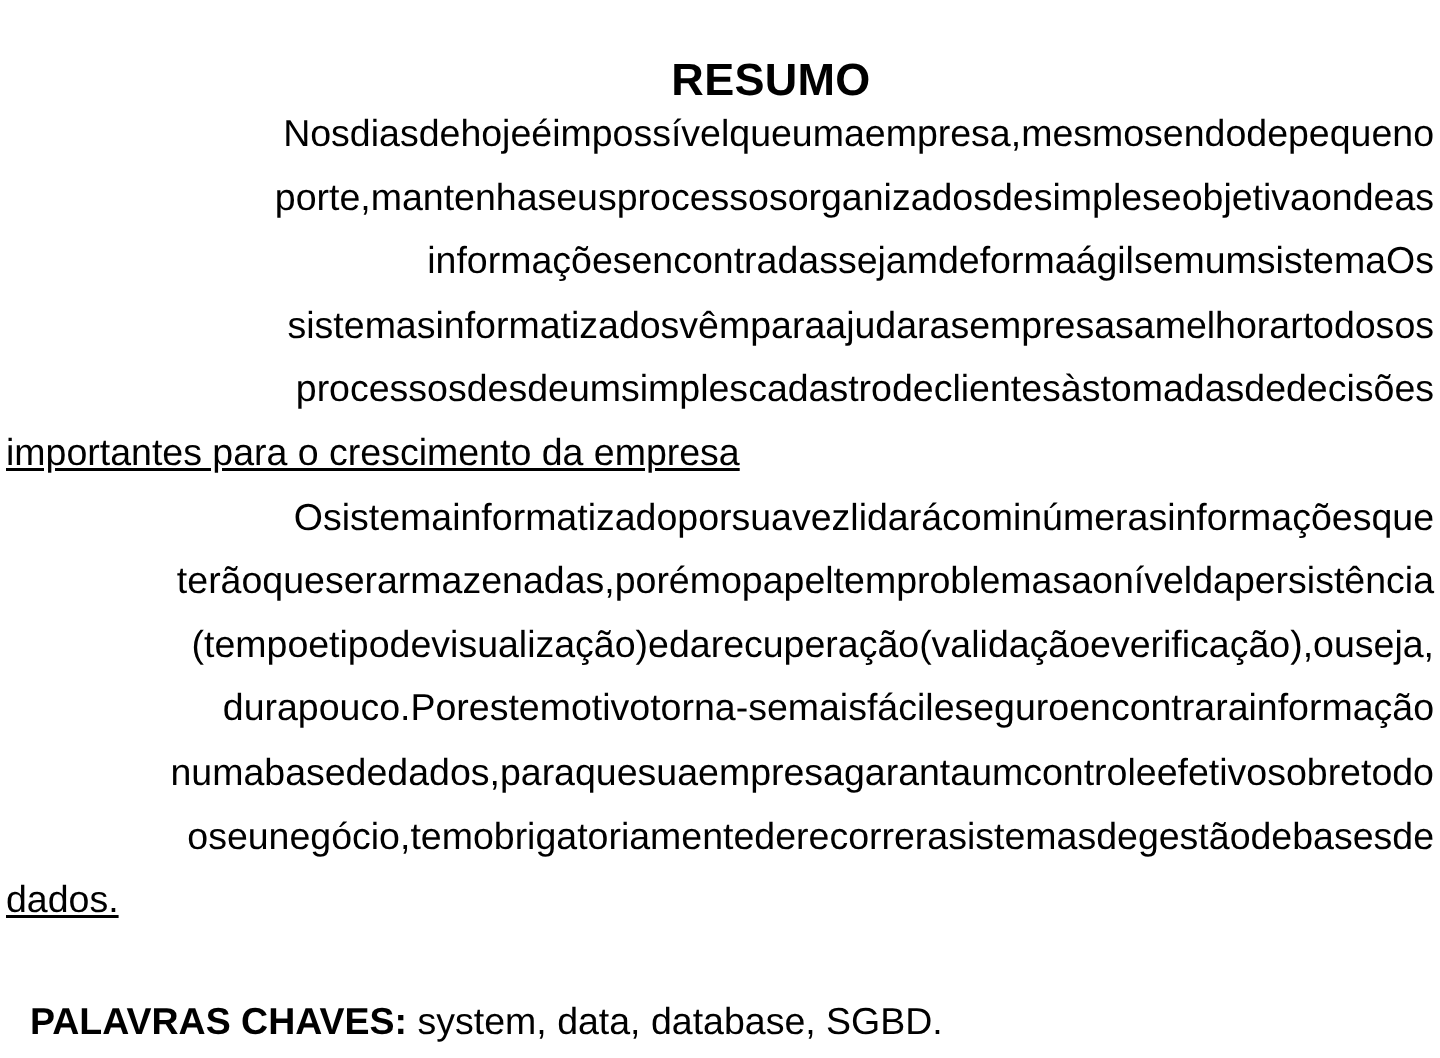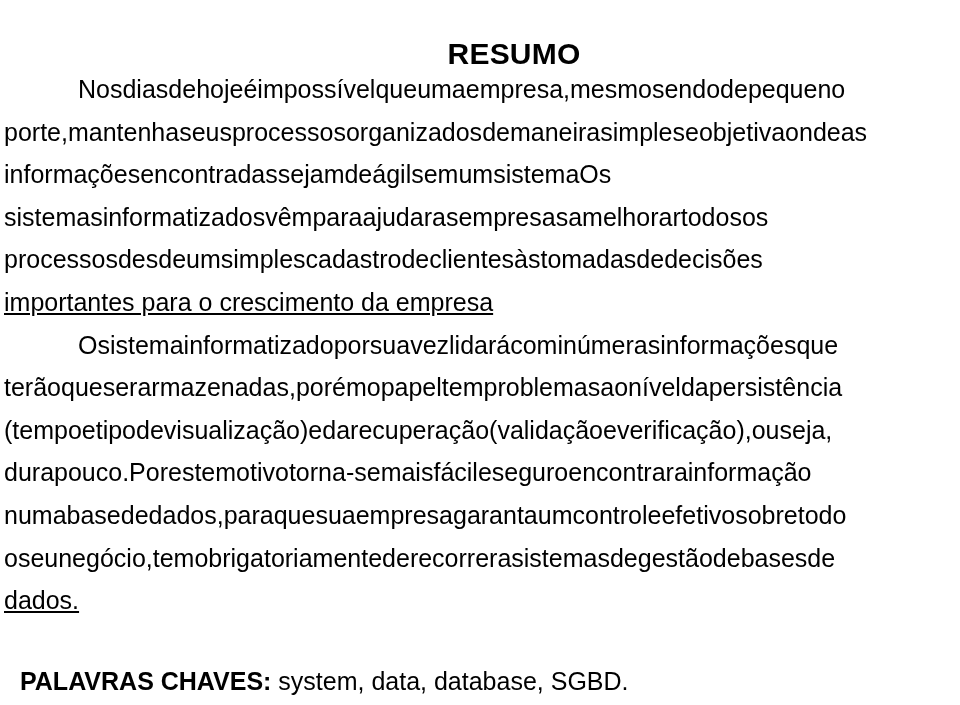--- a/index.html
+++ b/index.html
@@ -54,21 +54,21 @@
     align-items: baseline;
     height: 42.6px;
     font-size: 25px;
     line-height: 42.6px;
     white-space: pre;
     overflow: visible;
   }
 
   
   .tline.justify {
-    justify-content: flex-start;
+    justify-content: flex-end;
   }
   
   .tline.ragged {
     justify-content: flex-start;
     text-decoration: underline;
   }
 
   .w { display: inline-block; }
 
   
@@ -101,22 +101,22 @@
 <body>
 
 <div class="page">
 
   <h1 class="doc-title">RESUMO</h1>
 
   <div class="body-block">
 
   <div>
         <div class="tline justify"><span class="indent"></span><span class="w">Nos</span><span class="w">dias</span><span class="w">de</span><span class="w">hoje</span><span class="w">é</span><span class="w">impossível</span><span class="w">que</span><span class="w">uma</span><span class="w">empresa,</span><span class="w">mesmo</span><span class="w">sendo</span><span class="w">de</span><span class="w">pequeno</span></div>
-        <div class="tline justify"><span class="w">porte,</span><span class="w">mantenha</span><span class="w">seus</span><span class="w">processos</span><span class="w">organizados</span><span class="w">de</span><span class="w">maneira</span><span class="w">simples</span><span class="w">e</span><span class="w">objetiva</span><span class="w">onde</span><span class="w">as</span></div>
-        <div class="tline justify"><span class="w">informações</span><span class="w">encontradas</span><span class="w">sejam</span><span class="w">de</span><span class="w">ágil</span><span class="w">sem</span><span class="w">um</span><span class="w">sistema</span><span class="w">Os</span></div>
+        <div class="tline justify"><span class="w">porte,</span><span class="w">mantenha</span><span class="w">seus</span><span class="w">processos</span><span class="w">organizados</span><span class="w">de</span><span class="w">simples</span><span class="w">e</span><span class="w">objetiva</span><span class="w">onde</span><span class="w">as</span></div>
+        <div class="tline justify"><span class="w">informações</span><span class="w">encontradas</span><span class="w">sejam</span><span class="w">de</span><span class="w">forma</span><span class="w">ágil</span><span class="w">sem</span><span class="w">um</span><span class="w">sistema</span><span class="w">Os</span></div>
         <div class="tline justify"><span class="w">sistemas</span><span class="w">informatizados</span><span class="w">vêm</span><span class="w">para</span><span class="w">ajudar</span><span class="w">as</span><span class="w">empresas</span><span class="w">a</span><span class="w">melhorar</span><span class="w">todos</span><span class="w">os</span></div>
         <div class="tline justify"><span class="w">processos</span><span class="w">desde</span><span class="w">um</span><span class="w">simples</span><span class="w">cadastro</span><span class="w">de</span><span class="w">clientes</span><span class="w">às</span><span class="w">tomadas</span><span class="w">de</span><span class="w">decisões</span></div>
         <div class="tline ragged"><span class="runtext">importantes para o crescimento da empresa</span></div>
       </div>
       <div>
         <div class="tline justify"><span class="indent"></span><span class="w">O</span><span class="w">sistema</span><span class="w">informatizado</span><span class="w">por</span><span class="w">sua</span><span class="w">vez</span><span class="w">lidará</span><span class="w">com</span><span class="w">inúmeras</span><span class="w">informações</span><span class="w">que</span></div>
         <div class="tline justify"><span class="w">terão</span><span class="w">que</span><span class="w">ser</span><span class="w">armazenadas,</span><span class="w">porém</span><span class="w">o</span><span class="w">papel</span><span class="w">tem</span><span class="w">problemas</span><span class="w">ao</span><span class="w">nível</span><span class="w">da</span><span class="w">persistência</span></div>
         <div class="tline justify"><span class="w">(tempo</span><span class="w">e</span><span class="w">tipo</span><span class="w">de</span><span class="w">visualização)</span><span class="w">e</span><span class="w">da</span><span class="w">recuperação</span><span class="w">(validação</span><span class="w">e</span><span class="w">verificação),</span><span class="w">ou</span><span class="w">seja,</span></div>
         <div class="tline justify"><span class="w">dura</span><span class="w">pouco.</span><span class="w">Por</span><span class="w">este</span><span class="w">motivo</span><span class="w">torna-se</span><span class="w">mais</span><span class="w">fácil</span><span class="w">e</span><span class="w">seguro</span><span class="w">encontrar</span><span class="w">a</span><span class="w">informação</span></div>
         <div class="tline justify"><span class="w">numa</span><span class="w">base</span><span class="w">de</span><span class="w">dados,</span><span class="w">para</span><span class="w">que</span><span class="w">sua</span><span class="w">empresa</span><span class="w">garanta</span><span class="w">um</span><span class="w">controle</span><span class="w">efetivo</span><span class="w">sobre</span><span class="w">todo</span></div>

